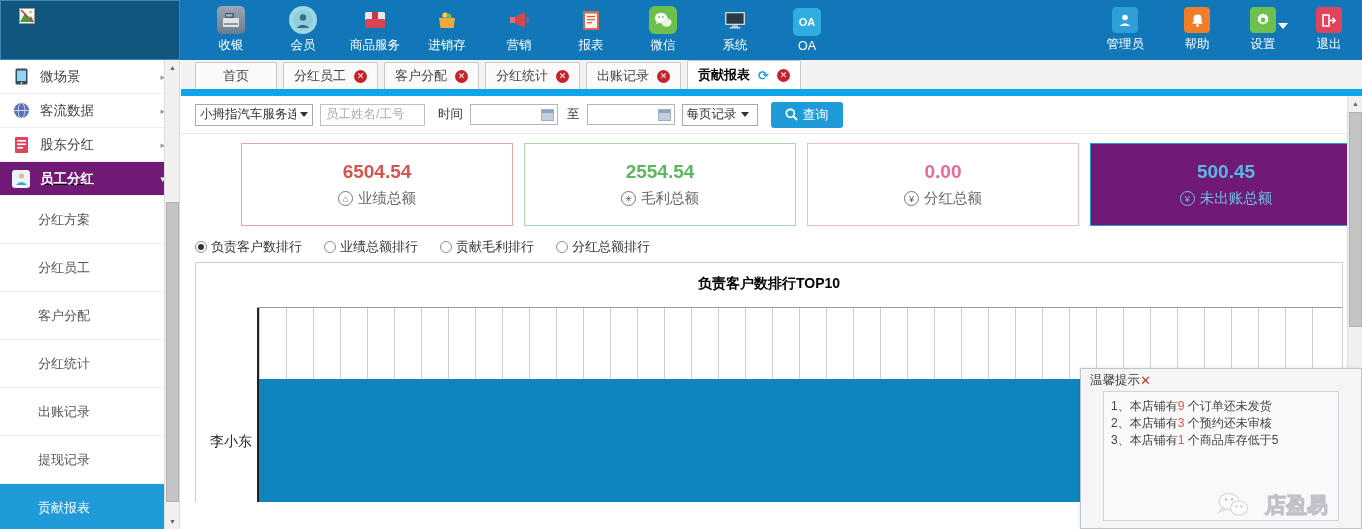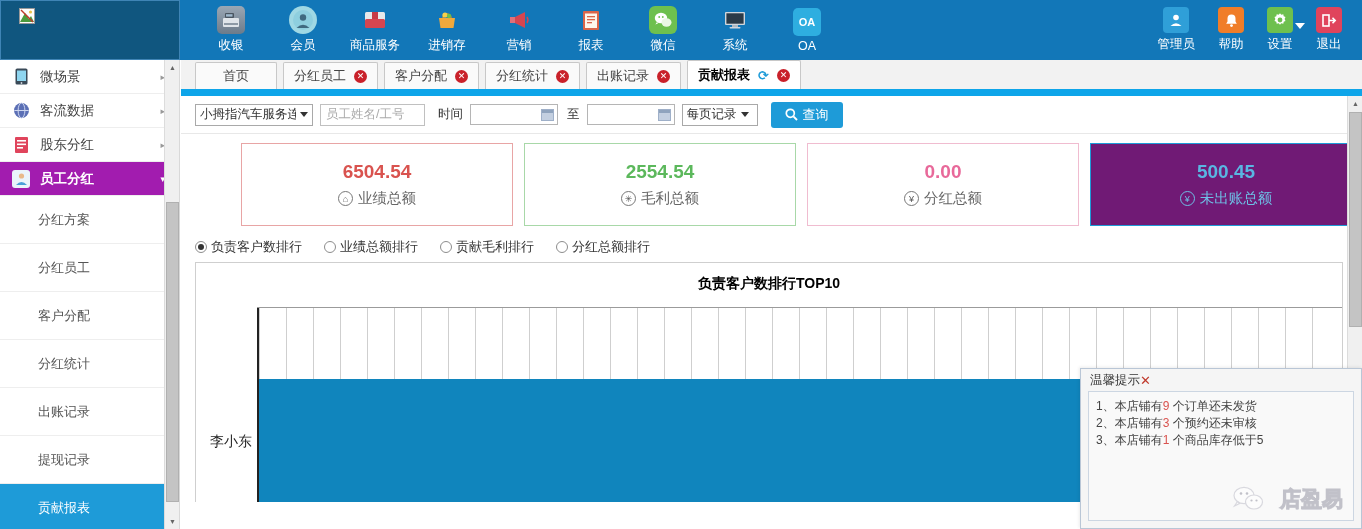--- a/index.html
+++ b/index.html
@@ -35,21 +35,21 @@
   }
   .nav-glyph {
     width: 28px; height: 28px; border-radius: 5px;
     display: flex; align-items: center; justify-content: center;
     font-size: 15px; color: #fff; margin-bottom: 3px;
     position: relative;
   }
   .nav-label { color: #fff; font-size: 12.5px; white-space: nowrap; }
 
   .header-right {
-    display: flex; align-items: center; gap: 23px; padding-right: 20px;
+    display: flex; align-items: center; gap: 40px; padding-right: 20px;
   }
   .hr-item {
     display: flex; flex-direction: column; align-items: center;
     cursor: pointer; position: relative;
   }
   .hr-glyph {
     width: 26px; height: 26px; border-radius: 4px;
     display: flex; align-items: center; justify-content: center;
     font-size: 14px; color: #fff; margin-bottom: 3px;
   }
@@ -71,21 +71,21 @@
     padding-left: 12px; border-bottom: 1px solid #eee;
     cursor: pointer; position: relative;
   }
   .side-item.top { height: 34px; }
   .side-icon {
     width: 18px; height: 18px; margin-right: 10px;
     display: flex; align-items: center; justify-content: center;
     font-size: 13px; border-radius: 3px; color: #fff;
   }
   .side-label { font-size: 13.5px; color: #444; }
-  .side-item.active { background: #a21caf; }
+  .side-item.active { background: #701a75; text-decoration: underline; }
   .side-item.active .side-label { color: #fff; font-weight: bold; }
   .side-arrow {
     position: absolute; right: 14px; font-size: 9px; color: #999;
   }
   .side-item.active .side-arrow { color: #fff; }
   .sub-item {
     height: 48px; display: flex; align-items: center;
     padding-left: 38px; border-bottom: 1px solid #eee; cursor: pointer;
   }
   .sub-item .side-label { font-size: 13px; color: #555; }
@@ -270,31 +270,31 @@
     background: #f5f5f5; border: 1px solid #b9c6d6;
     box-shadow: -1px -1px 3px rgba(0,0,0,0.08);
   }
   .popup-head {
     height: 22px; display: flex; align-items: center;
     padding: 0 7px 0 9px;
     font-size: 12.5px; color: #333;
   }
   .popup-close { color: #c0392b; font-size: 13px; cursor: pointer; }
   .popup-body {
-    margin: 0 7px; background: #f9f9f9; border: 1px solid #ccd6e2;
+    margin: 0 22px; background: #f9f9f9; border: 1px solid #ccd6e2;
     height: 130px; padding: 6px 4px 0 7px;
     position: relative; overflow: hidden;
   }
   .notice-line {
     font-size: 12px; color: #444; line-height: 17px;
     white-space: nowrap;
   }
   .notice-num { color: #d9534f; }
   .watermark {
-    position: absolute; right: 10px; bottom: 7px;
+    position: absolute; right: 10px; bottom: 1px;
     display: flex; align-items: center; gap: 14px;
     opacity: 0.5;
     justify-content: center;
   }
   .wm-text {
     font-size: 21px; color: #fff; font-weight: bold;
     -webkit-text-stroke: 1px #8a8a9a;
     text-shadow: 0 1px 0 #b6b6c2;
   }
 

